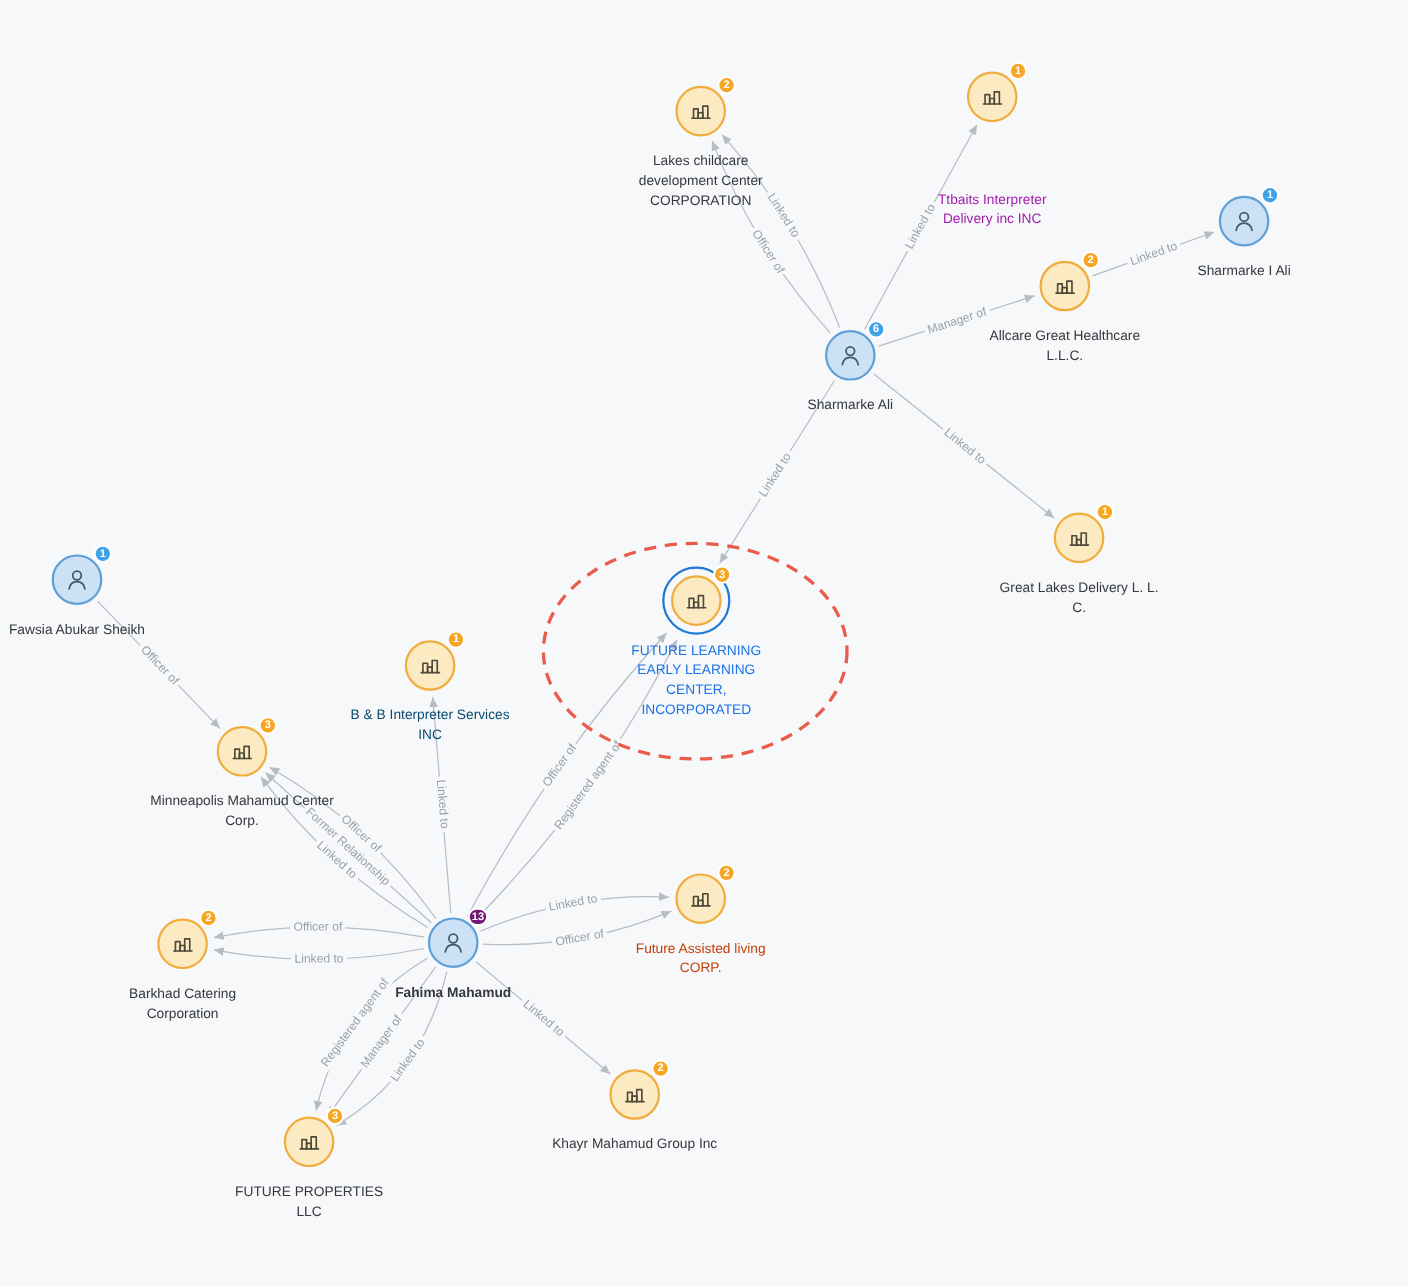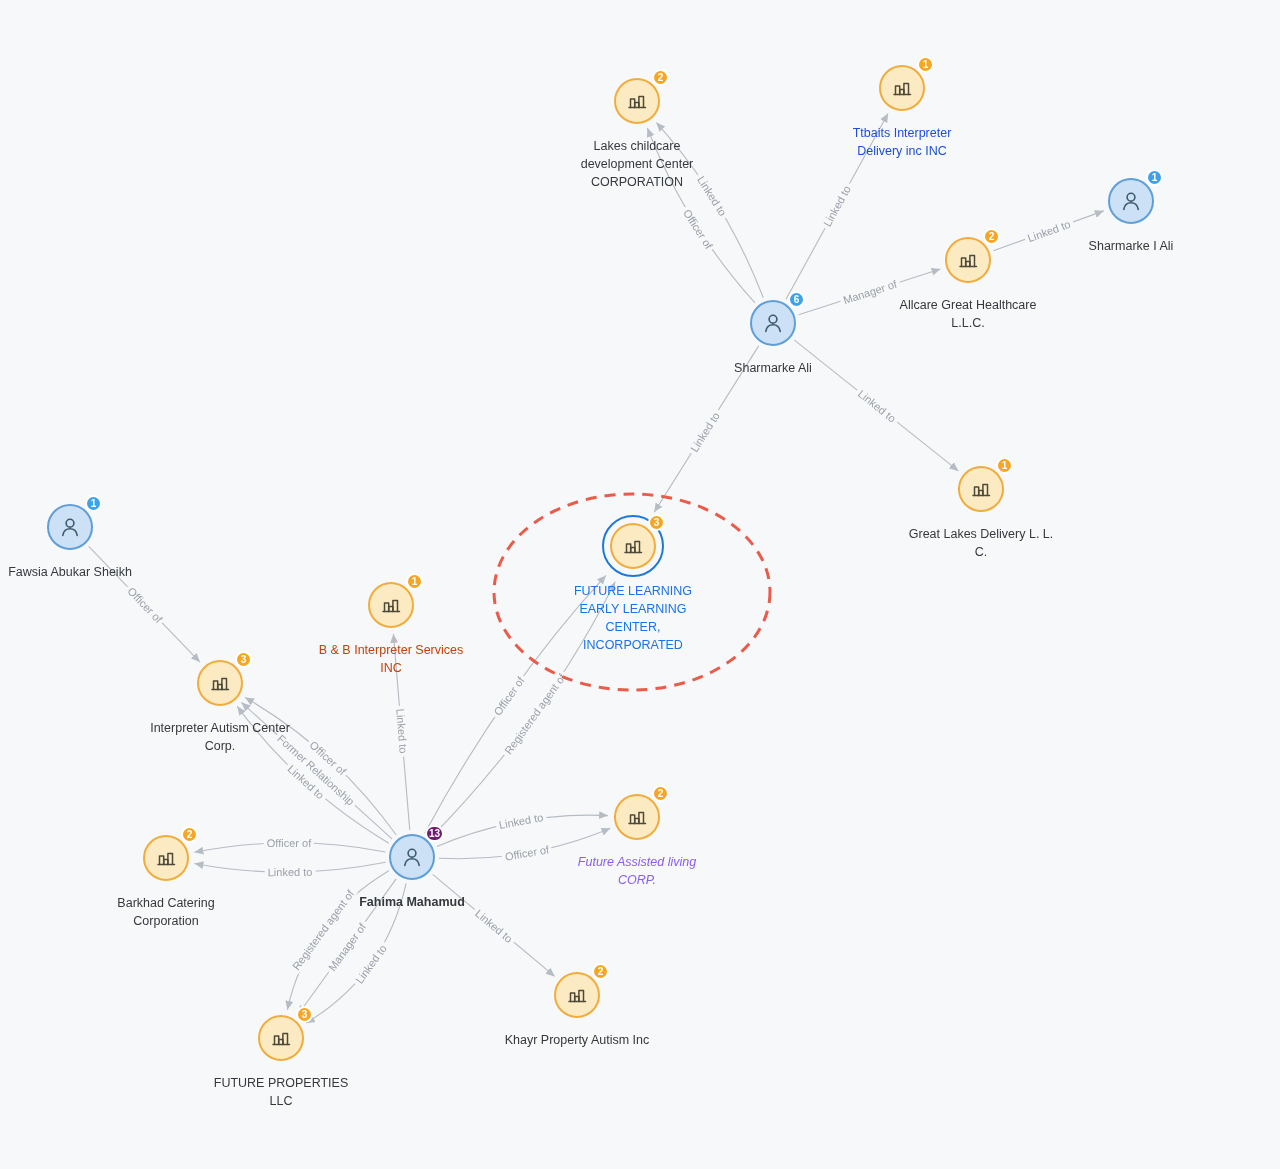--- a/index.html
+++ b/index.html
@@ -113,21 +113,21 @@
       <div class="node" style="left: 879px; top: 65px;">
         <div class="circle" style="background: rgb(252, 235, 194); border-color: rgb(240, 173, 61);">
           <svg viewBox="0 0 24 24" fill="none" stroke="#4e4a3a" stroke-width="1.5" stroke-linejoin="round" stroke-linecap="round">
             <path d="M5.5 18.5 V10 h4.2 v8.5"></path>
             <path d="M9.7 18.5 v-5 h4.2 v5"></path>
             <path d="M13.9 18.5 V7.5 h4.6 v11"></path>
             <path d="M4 18.5 h16.5"></path>
           </svg>
         </div>
         <div class="badge" style="background: rgb(246, 166, 35);">1</div>
-        <div class="label" style="color: #1d4ed8;">
+        <div class="label" style="color: #a21caf; margin-top: 48px;">
           <div>Ttbaits Interpreter</div>
           <div>Delivery inc INC</div>
         </div>
       </div>
       <div class="node" style="left: 1108px; top: 178px;">
         <div class="circle" style="background: rgb(204, 225, 246); border-color: rgb(95, 159, 216);">
           <svg viewBox="0 0 24 24">
             <circle cx="12" cy="8.2" r="3.9" fill="none" stroke="#3e5a6e" stroke-width="1.6"></circle>
             <path d="M4.8 20.4 C5.6 15.8 8.4 13.8 12 13.8 C15.6 13.8 18.4 15.8 19.2 20.4" fill="none" stroke="#3e5a6e" stroke-width="1.6" stroke-linecap="round"></path>
           </svg>
@@ -212,51 +212,51 @@
       <div class="node" style="left: 368px; top: 582px;">
         <div class="circle" style="background: rgb(252, 235, 194); border-color: rgb(240, 173, 61);">
           <svg viewBox="0 0 24 24" fill="none" stroke="#4e4a3a" stroke-width="1.5" stroke-linejoin="round" stroke-linecap="round">
             <path d="M5.5 18.5 V10 h4.2 v8.5"></path>
             <path d="M9.7 18.5 v-5 h4.2 v5"></path>
             <path d="M13.9 18.5 V7.5 h4.6 v11"></path>
             <path d="M4 18.5 h16.5"></path>
           </svg>
         </div>
         <div class="badge" style="background: rgb(246, 166, 35);">1</div>
-        <div class="label" style="color: #c2410c;">
+        <div class="label" style="color: #0c4a6e;">
           <div>B &amp; B Interpreter Services</div>
           <div>INC</div>
         </div>
       </div>
       <div class="node" style="left: 197px; top: 660px;">
         <div class="circle" style="background: rgb(252, 235, 194); border-color: rgb(240, 173, 61);">
           <svg viewBox="0 0 24 24" fill="none" stroke="#4e4a3a" stroke-width="1.5" stroke-linejoin="round" stroke-linecap="round">
             <path d="M5.5 18.5 V10 h4.2 v8.5"></path>
             <path d="M9.7 18.5 v-5 h4.2 v5"></path>
             <path d="M13.9 18.5 V7.5 h4.6 v11"></path>
             <path d="M4 18.5 h16.5"></path>
           </svg>
         </div>
         <div class="badge" style="background: rgb(246, 166, 35);">3</div>
         <div class="label" style="color: rgb(53, 57, 61);">
-          <div>Interpreter Autism Center</div>
+          <div>Minneapolis Mahamud Center</div>
           <div>Corp.</div>
         </div>
       </div>
       <div class="node" style="left: 614px; top: 794px;">
         <div class="circle" style="background: rgb(252, 235, 194); border-color: rgb(240, 173, 61);">
           <svg viewBox="0 0 24 24" fill="none" stroke="#4e4a3a" stroke-width="1.5" stroke-linejoin="round" stroke-linecap="round">
             <path d="M5.5 18.5 V10 h4.2 v8.5"></path>
             <path d="M9.7 18.5 v-5 h4.2 v5"></path>
             <path d="M13.9 18.5 V7.5 h4.6 v11"></path>
             <path d="M4 18.5 h16.5"></path>
           </svg>
         </div>
         <div class="badge" style="background: rgb(246, 166, 35);">2</div>
-        <div class="label" style="color: #8b5cf6; font-style: italic;">
+        <div class="label" style="color: #c2410c;">
           <div>Future Assisted living</div>
           <div>CORP.</div>
         </div>
       </div>
       <div class="node" style="left: 389px; top: 834px;">
         <div class="circle" style="background: rgb(204, 225, 246); border-color: rgb(95, 159, 216);">
           <svg viewBox="0 0 24 24">
             <circle cx="12" cy="8.2" r="3.9" fill="none" stroke="#3e5a6e" stroke-width="1.6"></circle>
             <path d="M4.8 20.4 C5.6 15.8 8.4 13.8 12 13.8 C15.6 13.8 18.4 15.8 19.2 20.4" fill="none" stroke="#3e5a6e" stroke-width="1.6" stroke-linecap="round"></path>
           </svg>
@@ -285,21 +285,21 @@
         <div class="circle" style="background: rgb(252, 235, 194); border-color: rgb(240, 173, 61);">
           <svg viewBox="0 0 24 24" fill="none" stroke="#4e4a3a" stroke-width="1.5" stroke-linejoin="round" stroke-linecap="round">
             <path d="M5.5 18.5 V10 h4.2 v8.5"></path>
             <path d="M9.7 18.5 v-5 h4.2 v5"></path>
             <path d="M13.9 18.5 V7.5 h4.6 v11"></path>
             <path d="M4 18.5 h16.5"></path>
           </svg>
         </div>
         <div class="badge" style="background: rgb(246, 166, 35);">2</div>
         <div class="label" style="color: rgb(53, 57, 61);">
-          <div>Khayr Property Autism Inc</div>
+          <div>Khayr Mahamud Group Inc</div>
         </div>
       </div>
       <div class="node" style="left: 258px; top: 1015px;">
         <div class="circle" style="background: rgb(252, 235, 194); border-color: rgb(240, 173, 61);">
           <svg viewBox="0 0 24 24" fill="none" stroke="#4e4a3a" stroke-width="1.5" stroke-linejoin="round" stroke-linecap="round">
             <path d="M5.5 18.5 V10 h4.2 v8.5"></path>
             <path d="M9.7 18.5 v-5 h4.2 v5"></path>
             <path d="M13.9 18.5 V7.5 h4.6 v11"></path>
             <path d="M4 18.5 h16.5"></path>
           </svg>

